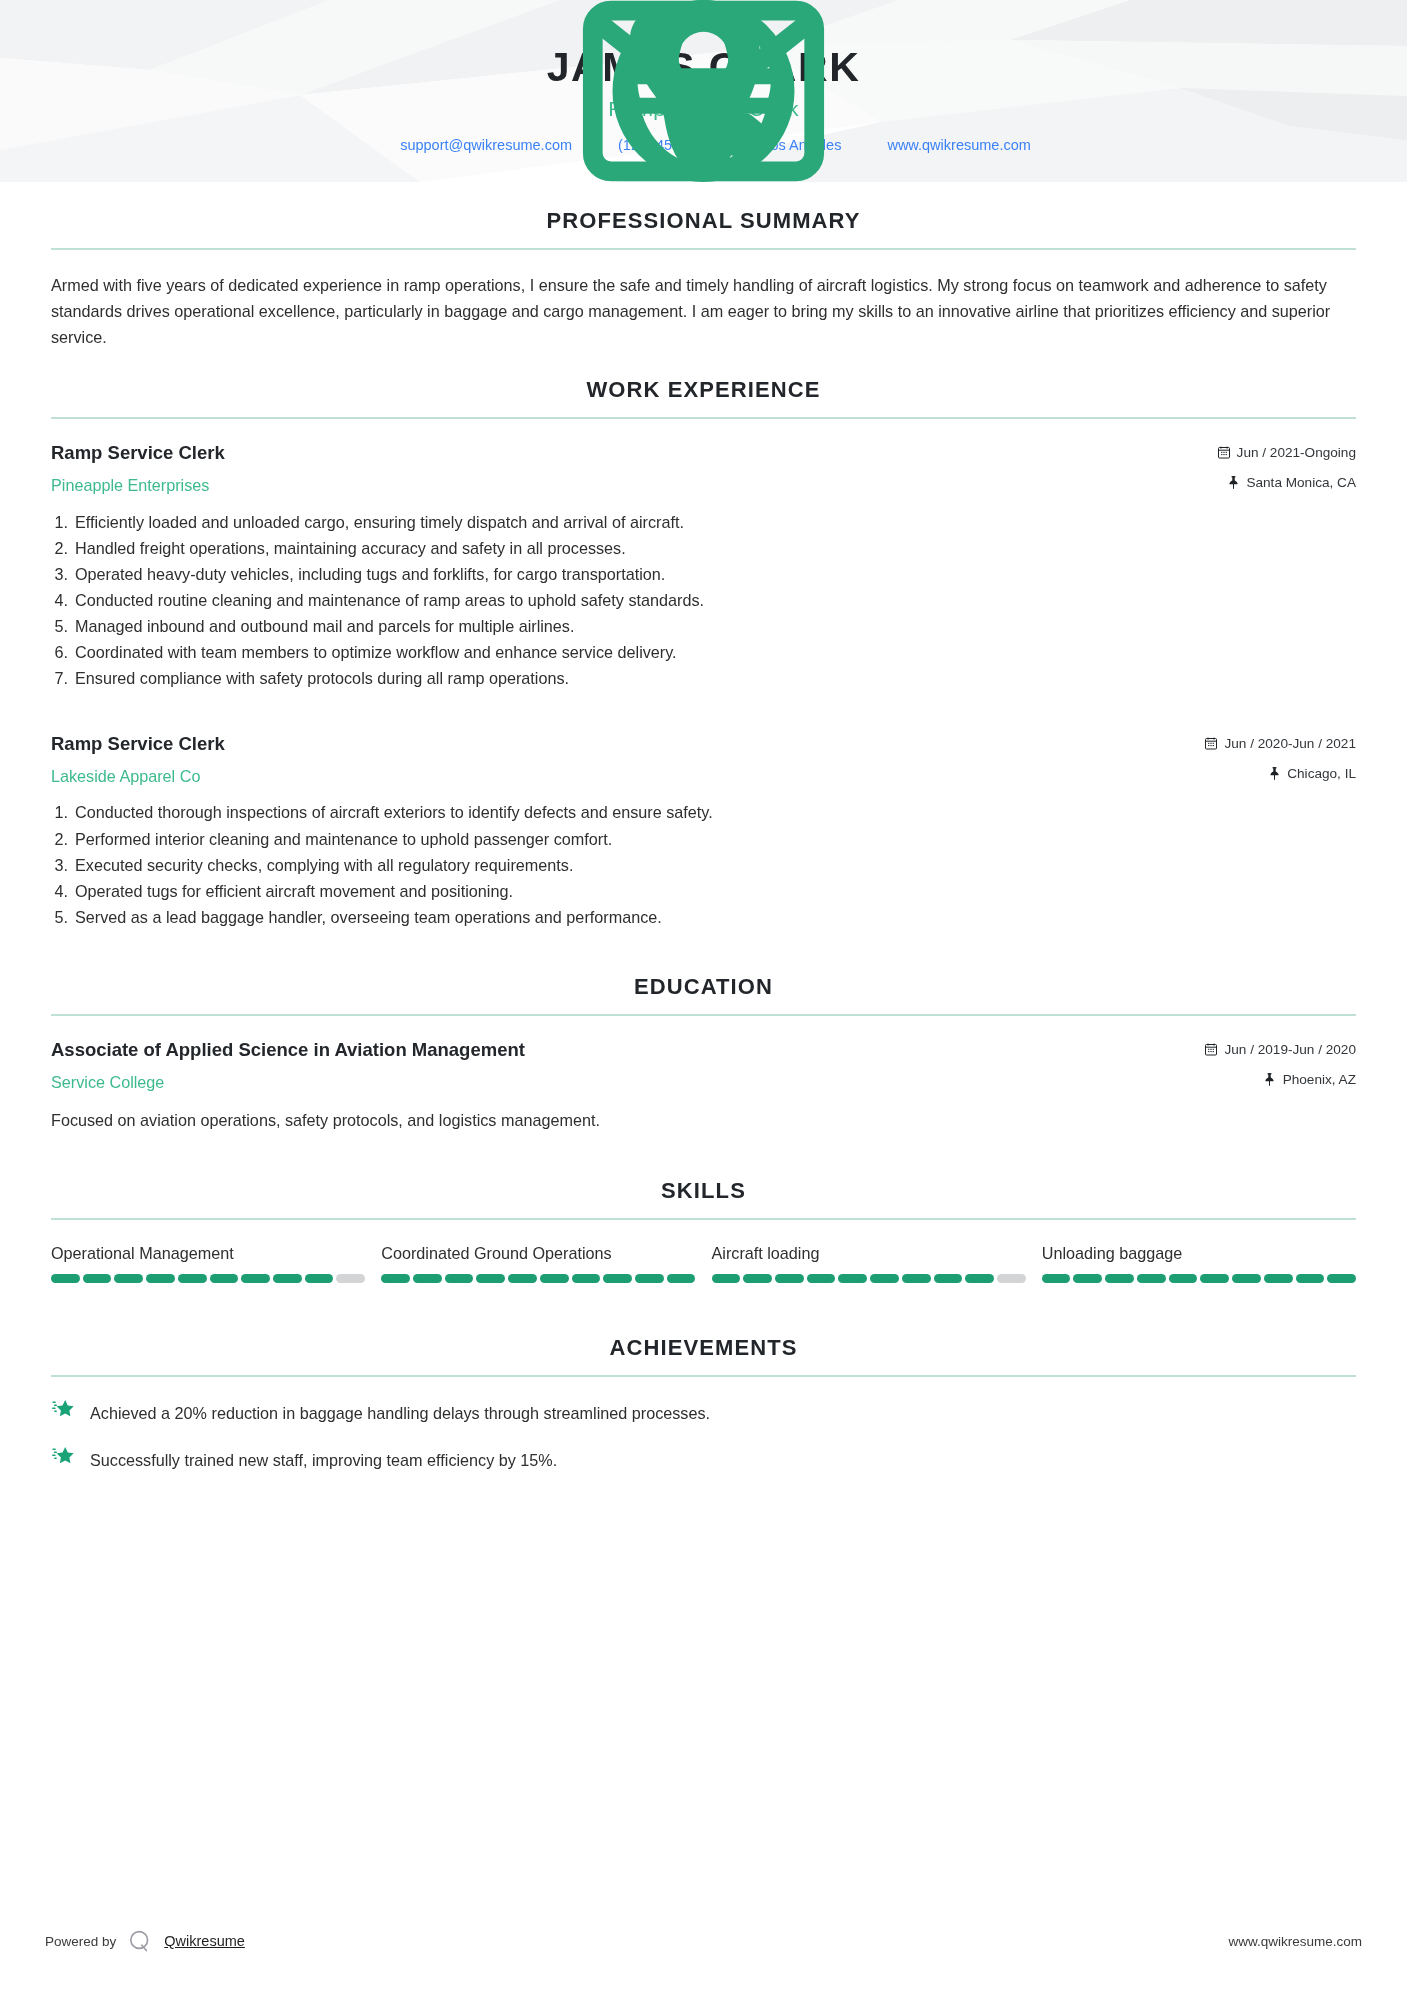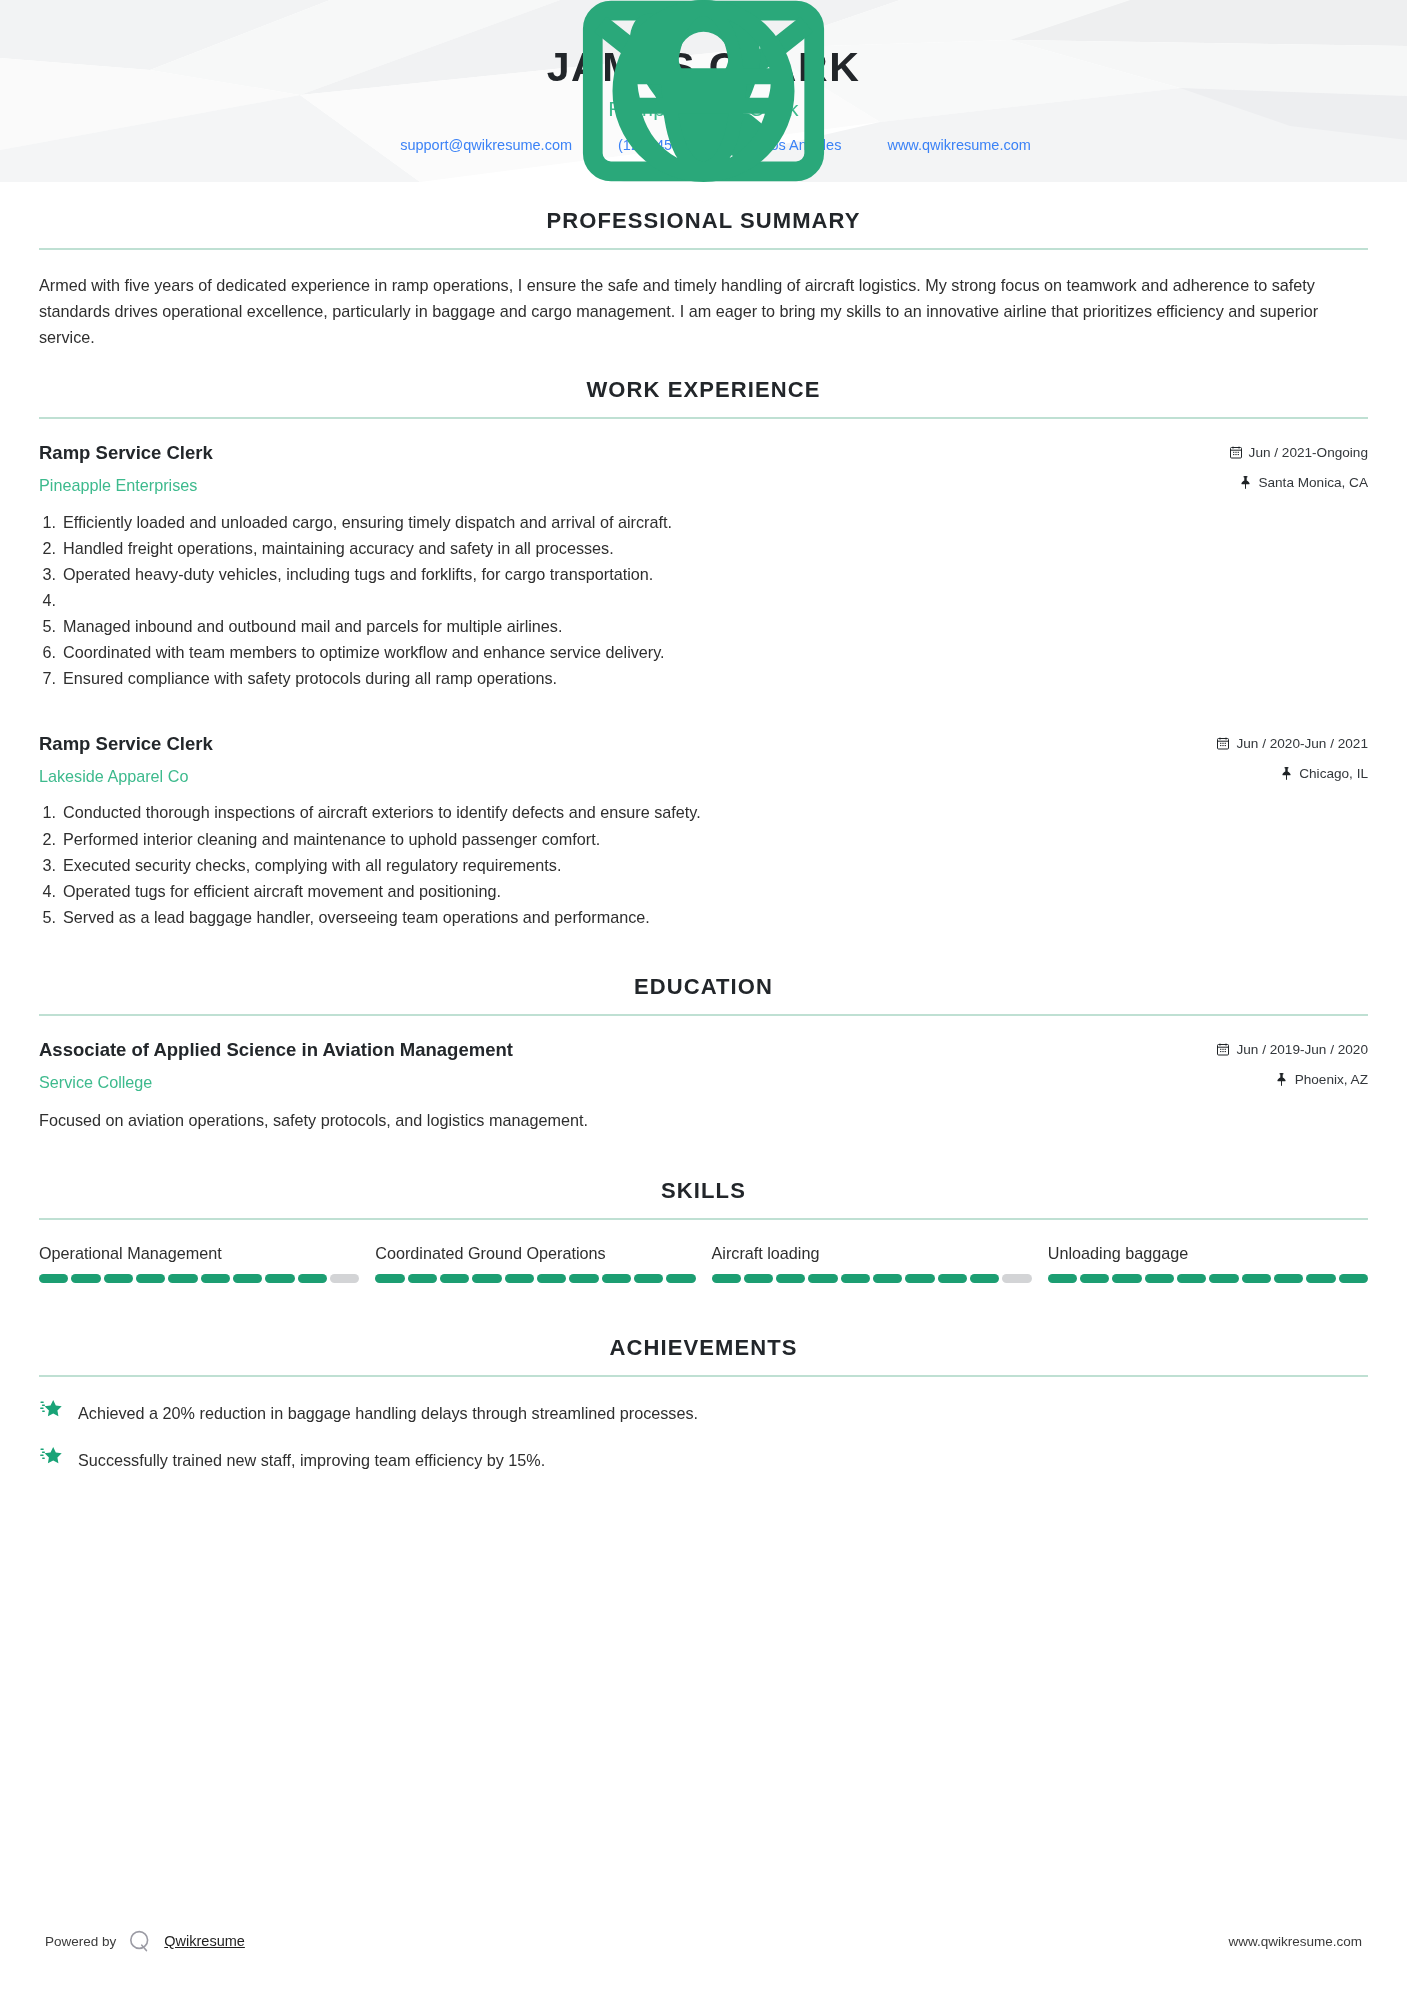--- a/index.html
+++ b/index.html
@@ -78,21 +78,21 @@
     justify-content: center;
     color: #2aa87a;
     width: 15px;
     height: 15px;
   }
   .contact-item .ci-ico svg { display: block; }
 
   
   .page {
     width: 1407px;
-    padding: 0 39px;
+    padding: 0 51px;
     position: relative;
   }
 
   .section { margin-top: 26px; }
 
   .section-title {
     text-align: center;
     font-size: 22px;
     font-weight: 700;
     letter-spacing: 1.1px;
@@ -376,20 +376,21 @@
         <li>
             <span class="bnum">2.</span>
             <span>Handled freight operations, maintaining accuracy and safety in all processes.</span>
           </li>
         <li>
             <span class="bnum">3.</span>
             <span>Operated heavy-duty vehicles, including tugs and forklifts, for cargo transportation.</span>
           </li>
         <li>
             <span class="bnum">4.</span>
+            <span>Conducted routine cleaning and maintenance of ramp areas to uphold safety standards.</span>
           </li>
         <li>
             <span class="bnum">5.</span>
             <span>Managed inbound and outbound mail and parcels for multiple airlines.</span>
           </li>
         <li>
             <span class="bnum">6.</span>
             <span>Coordinated with team members to optimize workflow and enhance service delivery.</span>
           </li>
         <li>

